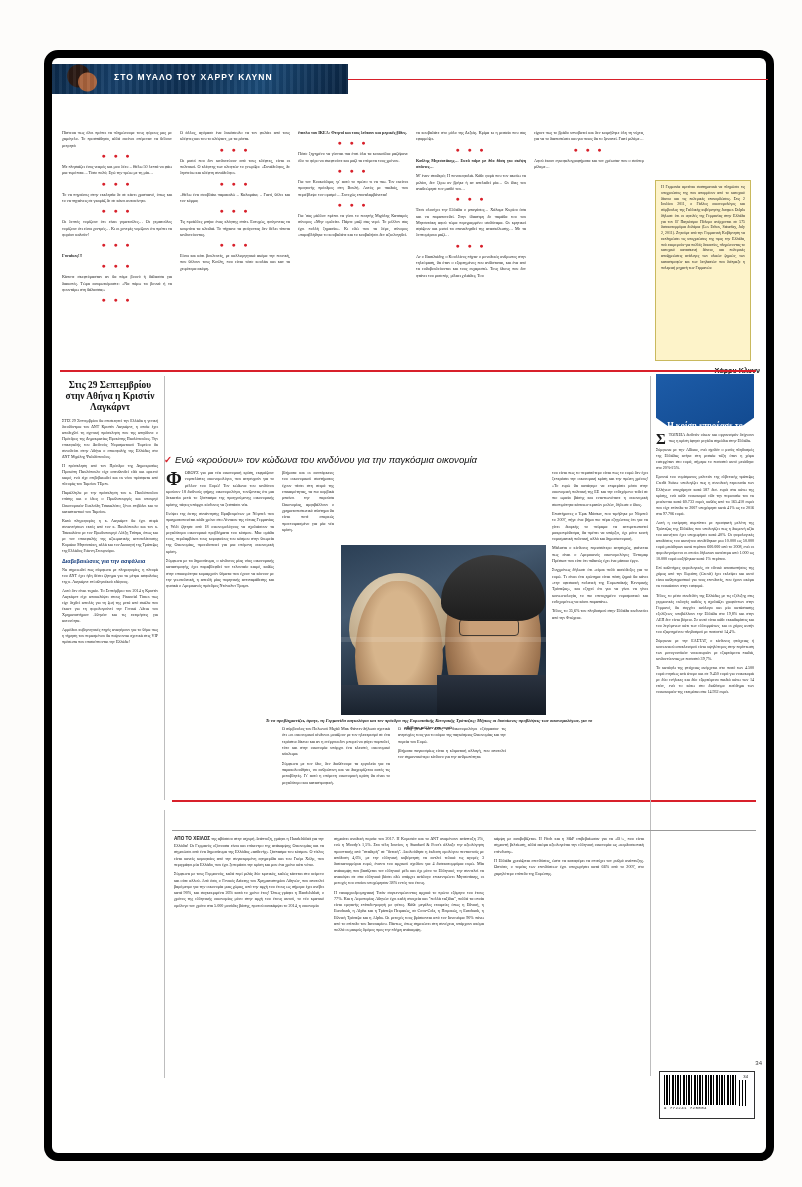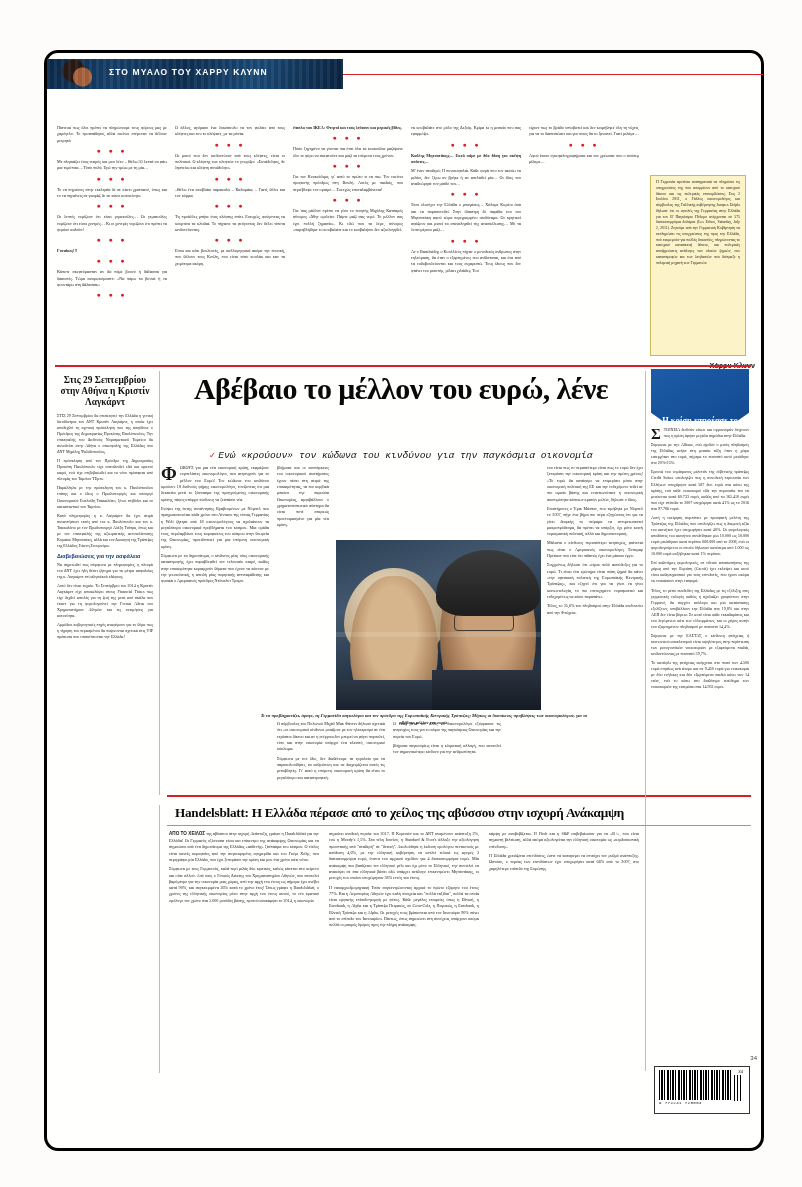--- a/index.html
+++ b/index.html
@@ -2,21 +2,21 @@
 <html><head>
 <meta charset="utf-8">
 <style>
   html,body{margin:0;padding:0;background:#ffffff;}
   body{width:802px;height:1187px;overflow:hidden;
        font-family:"Liberation Serif",serif;color:#111;}
   .page{position:relative;width:802px;height:1187px;background:#fdfcfa;}
 
   
   .frame{position:absolute;left:44px;top:50px;width:714px;height:1095px;
-         border:3px solid #000000;border-radius:14px;background:#fffffe;}
+         border:8px solid #000000;border-radius:14px;background:#fffffe;}
 
   
   .col{font-size:4.15px;line-height:1.52;text-align:justify;
        hyphens:auto;color:#1a1a1a;}
   .col p{margin:0 0 3px 0;}
 
   
   .masthead{position:absolute;left:0px;top:6px;width:296px;height:30px;overflow:hidden;}
   .mast-img{position:absolute;left:0;top:0;width:296px;height:30px;
       background:
@@ -54,22 +54,22 @@
   .lbox-title{font-family:"Liberation Serif",serif;font-weight:bold;font-size:9.4px;
       line-height:1.16;text-align:center;color:#111;}
   .lbox .col{font-size:4.05px;line-height:1.5;margin-top:5px;}
   .subh{font-family:"Liberation Sans",sans-serif;font-weight:bold;font-size:5.4px;
       color:#123a7a;line-height:1.25;margin:4px 0 2px;}
 
   .hl-mid{position:absolute;left:112px;top:320px;width:484px;text-align:center;
       font-family:"Liberation Serif",serif;font-weight:bold;font-size:30px;
       line-height:1.04;letter-spacing:-.6px;color:#080808;}
   .hl-mid2{font-size:28.5px;}
-  .kicker{position:absolute;left:112px;top:396px;width:484px;text-align:center;
-      font-family:Liberation Mono, monospace;font-style:italic;font-size:9.6px;color:#111;}
+  .kicker{position:absolute;left:112px;top:396px;width:484px;
+      font-family:Liberation Sans, sans-serif;font-style:italic;font-size:9.6px;color:#111;}
   .kicker .chk{color:#d8202a;font-style:normal;font-weight:bold;margin-right:3px;}
 
   
   .bbox{position:absolute;left:604px;top:316px;width:98px;height:52px;
       background:linear-gradient(155deg,#1d5ca8,#124a90);
       color:#fff;text-align:center;box-sizing:border-box;padding:4px 4px;
       clip-path:polygon(0 0,100% 0,100% 84%,88% 100%,12% 100%,0 84%);}
   .bbox div{font-family:"Liberation Serif",serif;font-weight:bold;font-size:8.4px;
       line-height:1.2;margin-top:43px;}
   .bbox-body{position:absolute;left:604px;top:374px;width:98px;}
@@ -213,21 +213,20 @@
         <p>Παράλληλα με την πρόσκληση του κ. Παυλόπουλου επίσης και ο ίδιος ο Πρωθυπουργός και υπουργό Οικονομικών Ευκλείδη Τσακαλώτο, ξένοι επιβάλει και το κατασταντικό του Ταμείου.</p>
         <p>Κατά πληροφορίες η κ. Λαγκάρντ θα έχει σειρά συναντήσεων εκτός από τον κ. Παυλόπουλο και τον κ. Τσακαλώτο με τον Πρωθυπουργό Αλέξη Τσίπρα, όπως και με τον επικεφαλής της αξιωματικής αντιπολίτευσης Κυριάκο Μητσοτάκη, αλλά και τον Διοικητή της Τράπεζας της Ελλάδος Γιάννη Στουρνάρα.</p>
         <div class="subh">Διαβεβαιώσεις για την ασφάλεια</div>
         <p>Να σημειωθεί πως σύμφωνα με πληροφορίες, η πλευρά του ΔΝΤ έχει ήδη θέσει ζήτημα για τα μέτρα ασφαλείας της κ. Λαγκάρντ επί αθηναϊκού εδάφους.</p>
         <p>Αυτό δεν είναι τυχαίο. Το Σεπτέμβριο του 2014 η Κριστίν Λαγκάρντ είχε αποκαλύψει στους Financial Times πως είχε δεχθεί απειλές για τη ζωή της μετά από σκάλα που έκανε για τη φορολογούντί την Γενικά Αδεια του Χρηματιστήριον Αθηνών και τις εκτιμήσεις για αυτονόητα.</p>
         <p>Αρμόδιοι κυβερνητικές πηγές αναφέρουν για το θέμα πως η τήρηση του περασμένου θα παίρνονται σχετικά στις VIP πρόσωπα που επισκέπτονται την Ελλάδα!</p>
       </div>
     </div>
 
     <div class="hl-mid">
-      <div>Αβέβαιο το μέλλον του ευρώ, λένε</div>
     </div>
     <div class="kicker">
       <span class="chk">✓</span><span>Ενώ «κρούουν» τον κώδωνα του κινδύνου για την παγκόσμια οικονομία</span>
     </div>
 
     <div class="bbox">
       <div>Η κρίση επηρέασε το 92% των ελληνικών νοικοκυριών</div>
     </div>
     <div class="bbox-body">
       <div class="col">
@@ -281,21 +280,20 @@
       <div class="ph-suit2"></div>
       <div class="ph-streak"></div>
     </div>
     <div class="caption">Τι να προβληματίζει, άραγε, τη Γερμανίδα καγκελάριο και τον πρόεδρο της Ευρωπαϊκής Κεντρικής Τράπεζας; Μήπως οι δυσοίωνες προβλέψεις των οικονομολόγων, για το αβέβαιο μέλλον του ευρώ;</div>
 
     <div class="hr-red" style="left:120px;top:742px;width:584px;"></div>
     <div class="vrule" style="left:112px;top:318px;height:424px;"></div>
     <div class="vrule" style="left:598px;top:318px;height:700px;"></div>
     <div class="vrule" style="left:112px;top:752px;height:268px;"></div>
 
-    <div class="hl-bot">Handelsblatt: Η Ελλάδα πέρασε από το χείλος της αβύσσου στην ισχυρή Ανάκαμψη</div>
     <div class="hr-red" style="left:120px;top:772px;width:584px;height:1px;background:#999;"></div>
 
     <div style="position:absolute;left:122px;top:778px;width:150px;" class="col">
       <p><span class="apo">ΑΠΟ ΤΟ ΧΕΙΛΟΣ</span>
          <span>της αβύσσου στην ισχυρή Ανάπτυξη, γράφει η Handelsblatt για την Ελλάδα! Οι Γερμανός οξύνουσα είναι και επίκεντρο της ανάκαμψης Οικονομίας και να σημειώσει από ένα δημοσίευμα της Ελλάδας «ασθενής» ξέσπασμα του κόσμου. Ο τίτλος είναι κανείς κορυφαίος από την συγκεκριμένη εφημερίδα και του Γκέρι Χόλμ, που περιγράφει μία Ελλάδα, που έχει ξεπεράσει την κρίση και μου ένα χρόνο κάτι νότιο.</span></p>
       <p>Σύμφωνα με τους Γερμανούς, καλά περί μιλάς δύο κριτικός, καλώς κάνεται στο κείμενο και ούτε αλλού. Από όσα, ο Γενικός Δείκτης του Χρηματιστηρίου Αθηνών, που αποτελεί βαρόμετρο για την οικονομία μιας χώρας, από την αρχή του έτους ως σήμερα έχει ανέβει κατά 90%, και συγκεκριμένα 26% κατά το χρόνο έτος! Όπως γράφει η Handelsblatt, ο χρόνος της ελληνικής οικονομίας μόνο στην αρχή του έτους αυτού, το νέο κρατικό ομόλογο τον χρόνο στα 5.000 μονάδες βάσης, προτού ανακάμψει το 2014, η οικονομία</p>
     </div>
 
     <div style="position:absolute;left:282px;top:778px;width:150px;" class="col">
       <p>σημαίνει ανοδική πορεία του 2017. Η Κομισιόν και το ΔΝΤ αναμένουν ανάπτυξη 2%, ενώ η Moody's 1,5%. Στα τέλη Ιουνίου, η Standard &amp; Poor's άλλαξε την αξιολόγηση προοπτικής από "σταθερή" σε "θετική". Ακολούθησε η έκδοση ομολόγου πενταετούς με απόδοση 4,6%, με την ελληνική κυβέρνηση να αντλεί τελικά τις αγορές 3 δισεκατομμύρια ευρώ, έναντι του αρχικού σχεδίου για 4 δισεκατομμύρια ευρώ. Μία ανάκαμψη που βασίζεται τον ελληνικό μέλι και όχι μόνο το Ελληνικό, την συντελεί να ανακόψει σε στα ελληνικά βάσει εδώ υπάρχει ανάλογο επικεντρώνει Μητσοτάκης, οι μετοχές του οποίου υποχώρησαν 38% εντός του έτους.</p>

